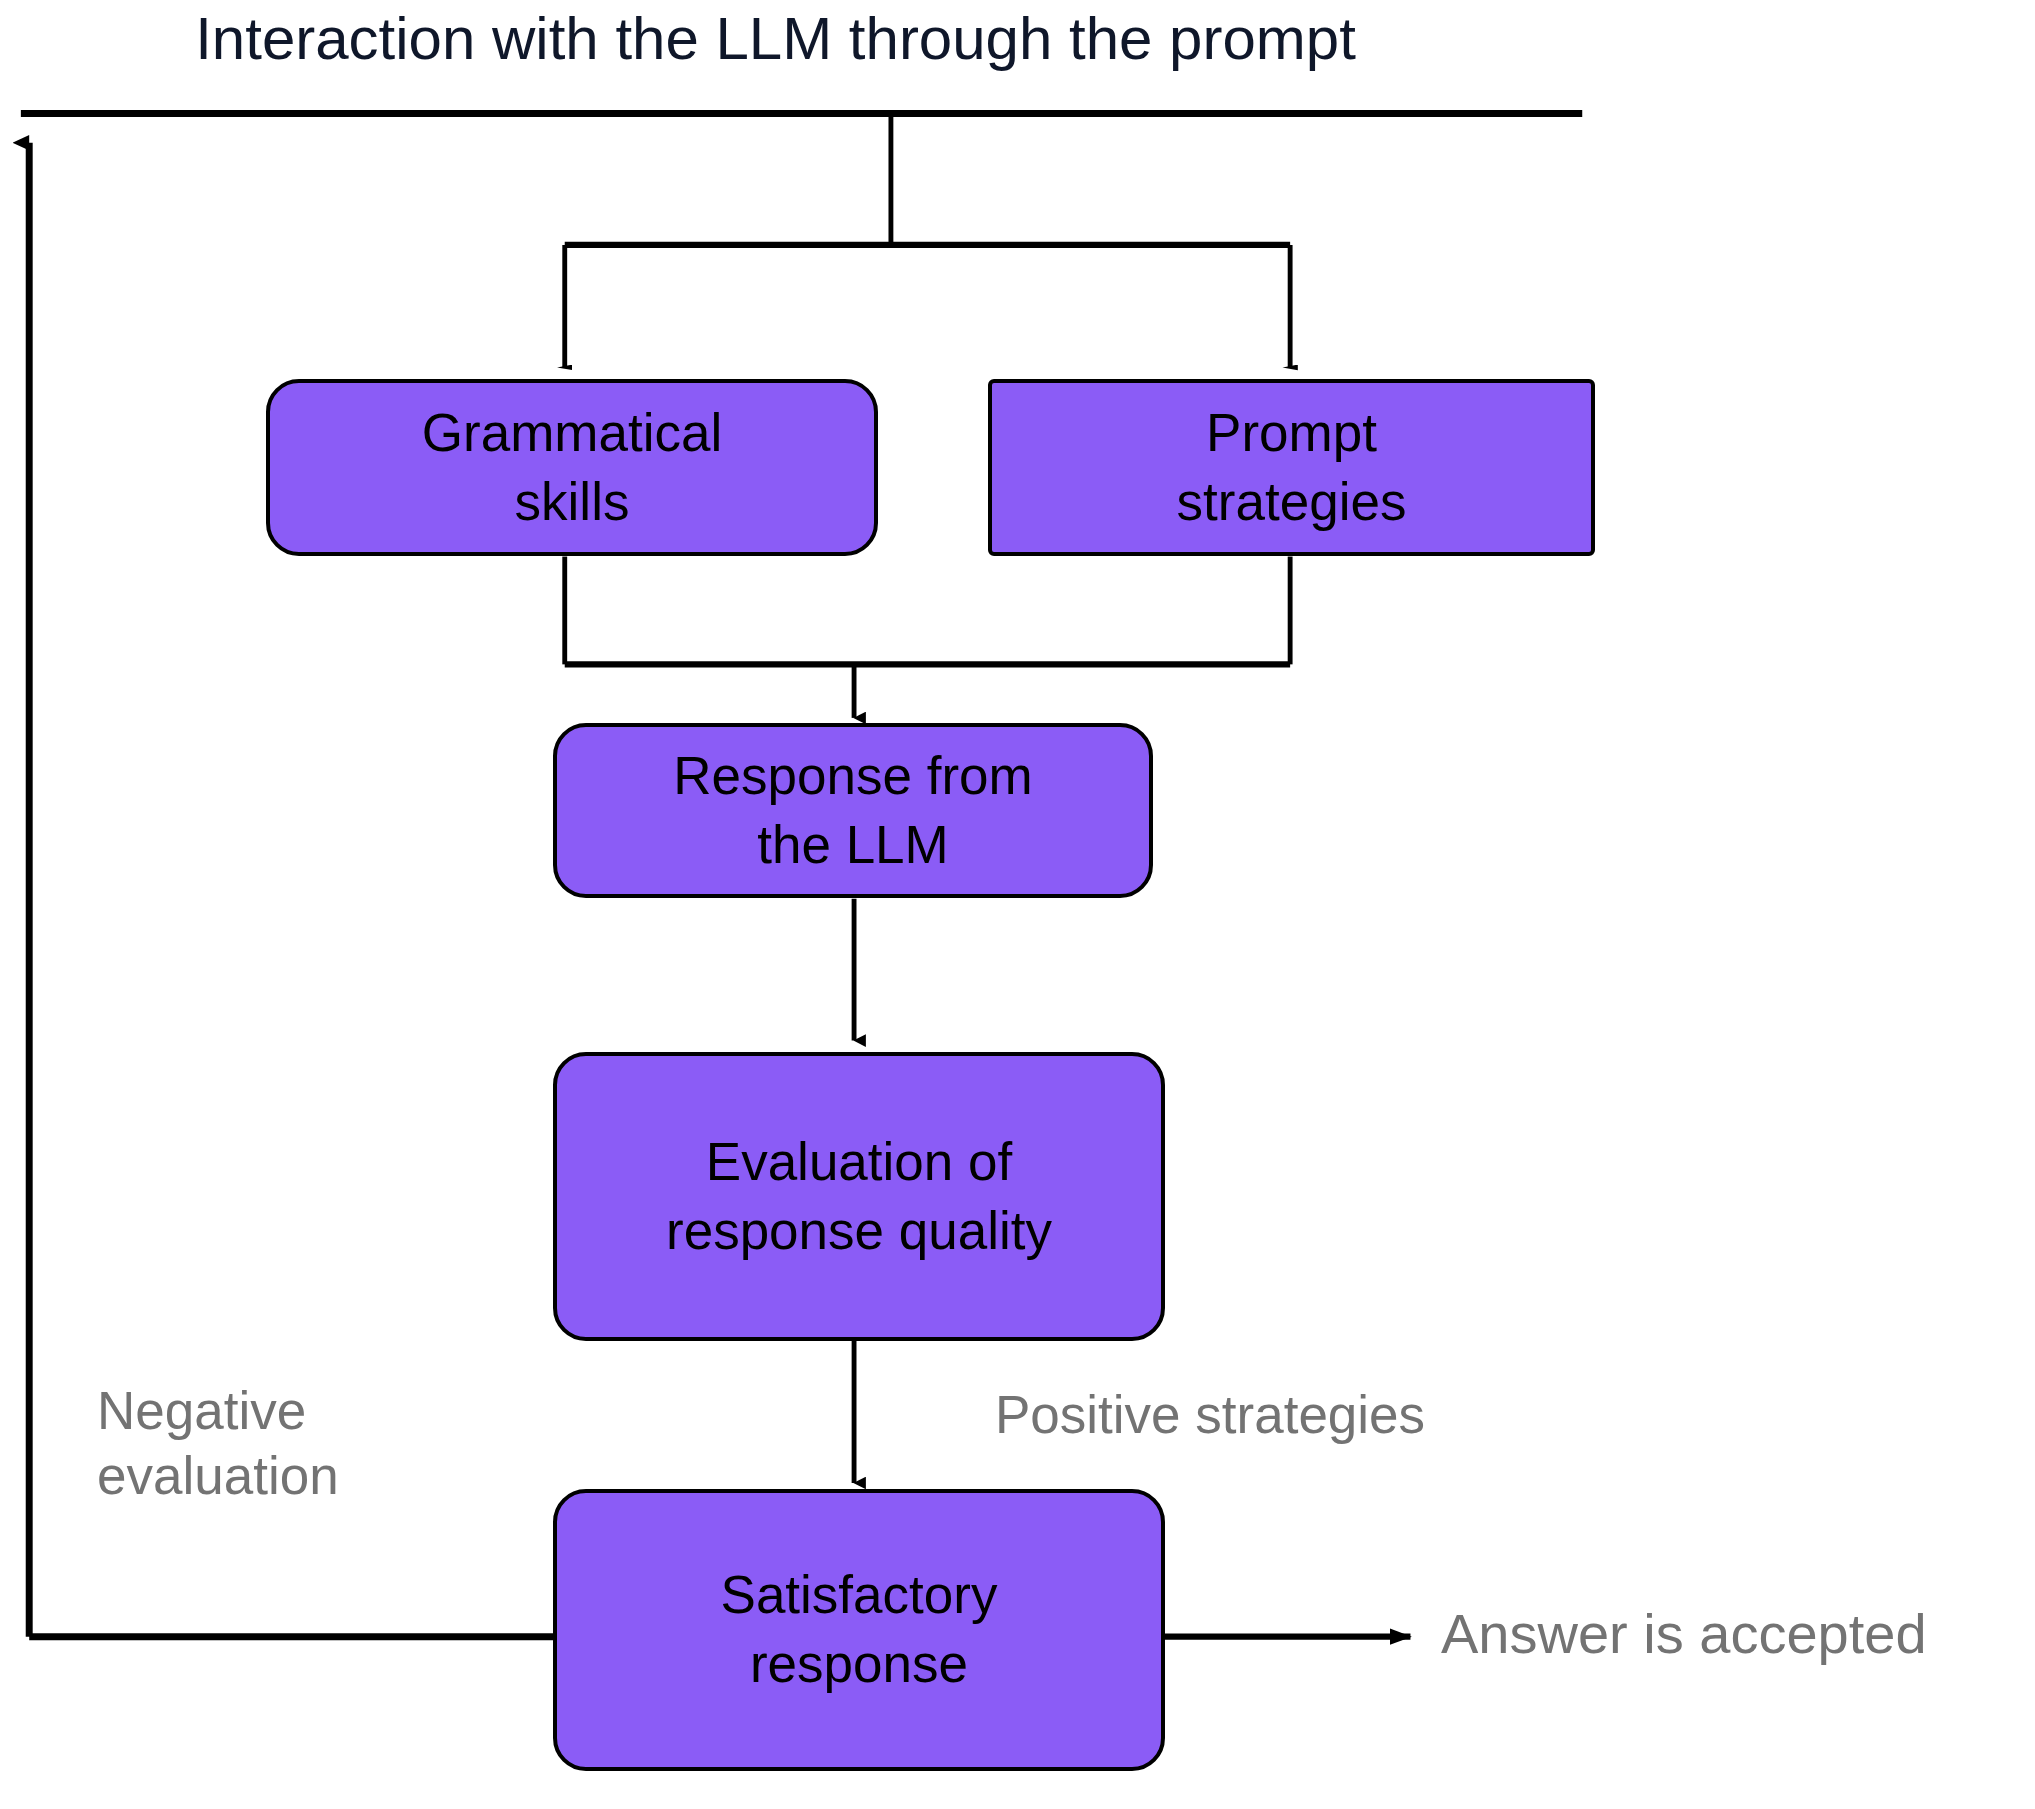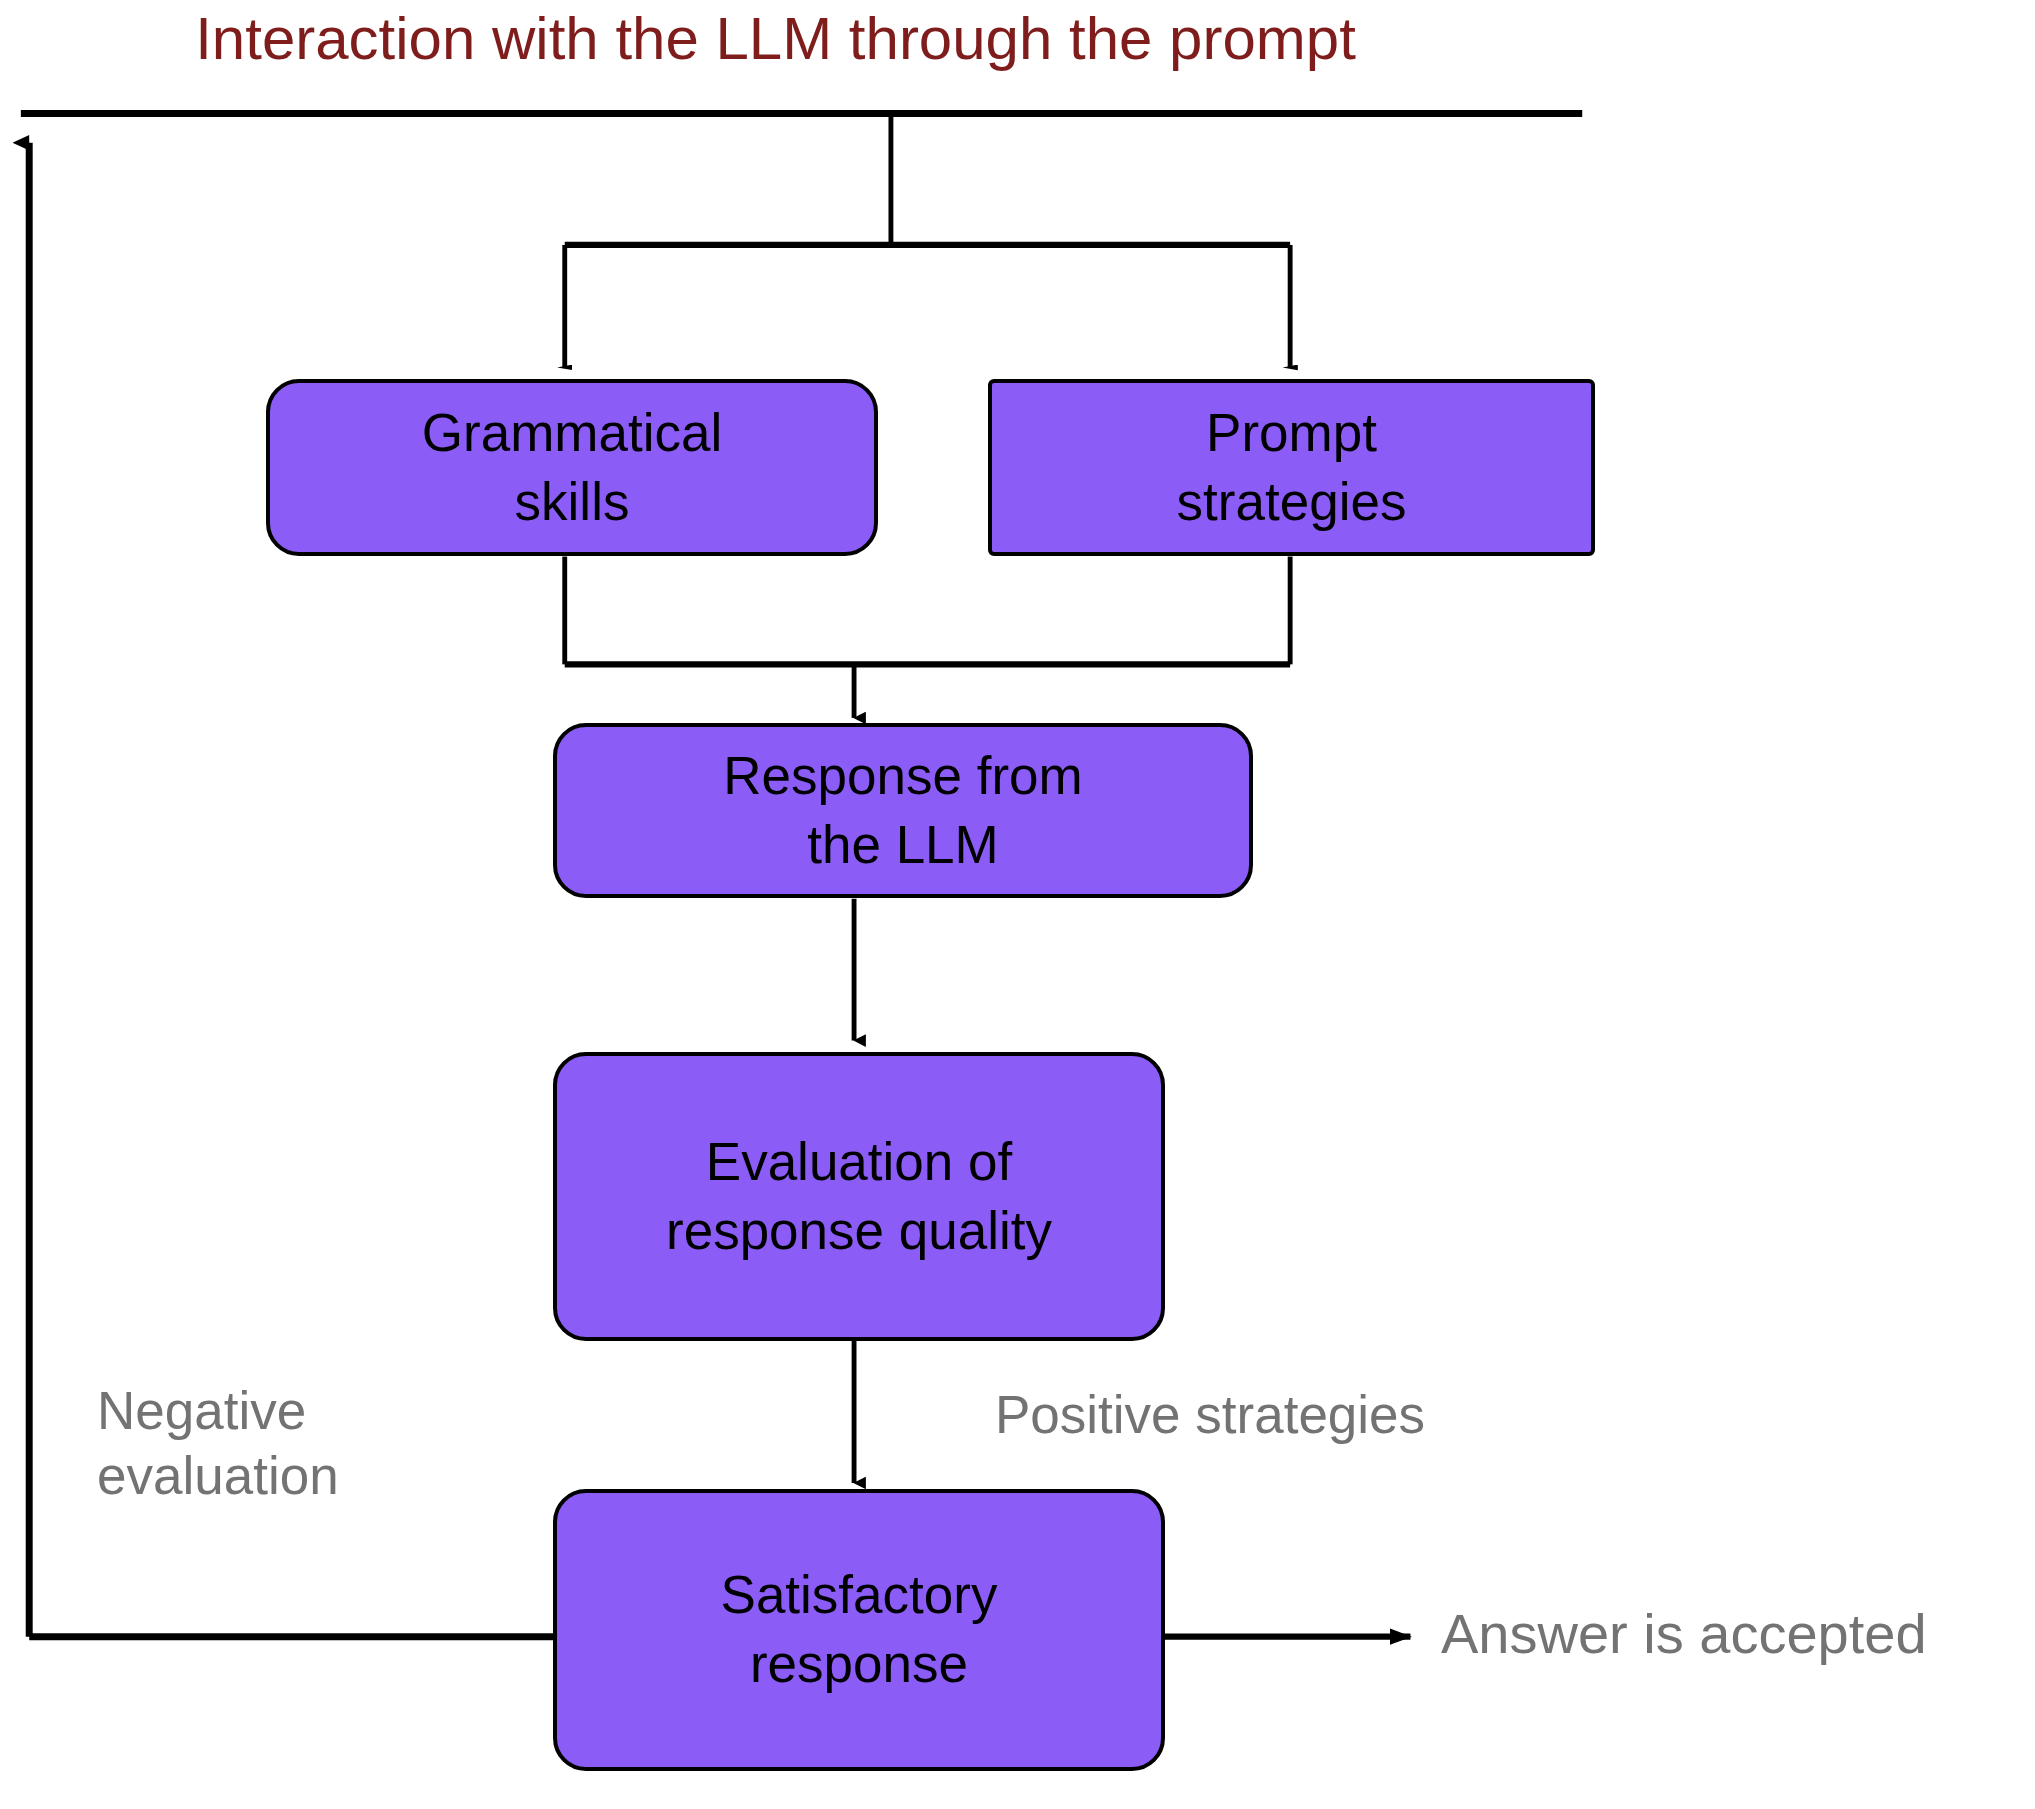--- a/index.html
+++ b/index.html
@@ -46,21 +46,21 @@
     white-space: pre-line;
     text-align: left;
   }
   #diagram-title {
     position: absolute;
     left: 0;
     top: 4.2px;
     width: 1551px;
     text-align: center;
     font-size: 60px;
-    color: #7f1d1d;
+    color: #0f172a;
     white-space: nowrap;
   }
 </style>
 </head>
 <body>
 
 <div id="stage">
 
   <div id="diagram-title">Interaction with the LLM through the prompt</div>
 
@@ -109,21 +109,21 @@
       <path d="M 1660 2353 L 2028 2353" stroke-width="9" marker-end="url(#arrow-right)"></path>
     </g>
   </svg>
 
   <div class="node-box" style="left:266px; top:379px; width:612px; height:177px;">Grammatical
 skills</div>
 
   <div class="node-box" style="left:988px; top:379px; width:607px; height:177px;border-radius:6px;">Prompt
 strategies</div>
 
-  <div class="node-box" style="left:553px; top:723px; width:700px; height:175px;">Response from
+  <div class="node-box" style="left:553px; top:723px; width:600px; height:175px;">Response from
 the LLM</div>
 
   <div class="node-box" style="left:553px; top:1052px; width:612px; height:289px;">Evaluation of
 response quality</div>
 
   <div class="node-box" style="left:553px; top:1489px; width:612px; height:282px;">Satisfactory
 response</div>
 
   <div class="edge-label" style="left:97px; top:1379px; width:431px;">Negative
 evaluation</div>

